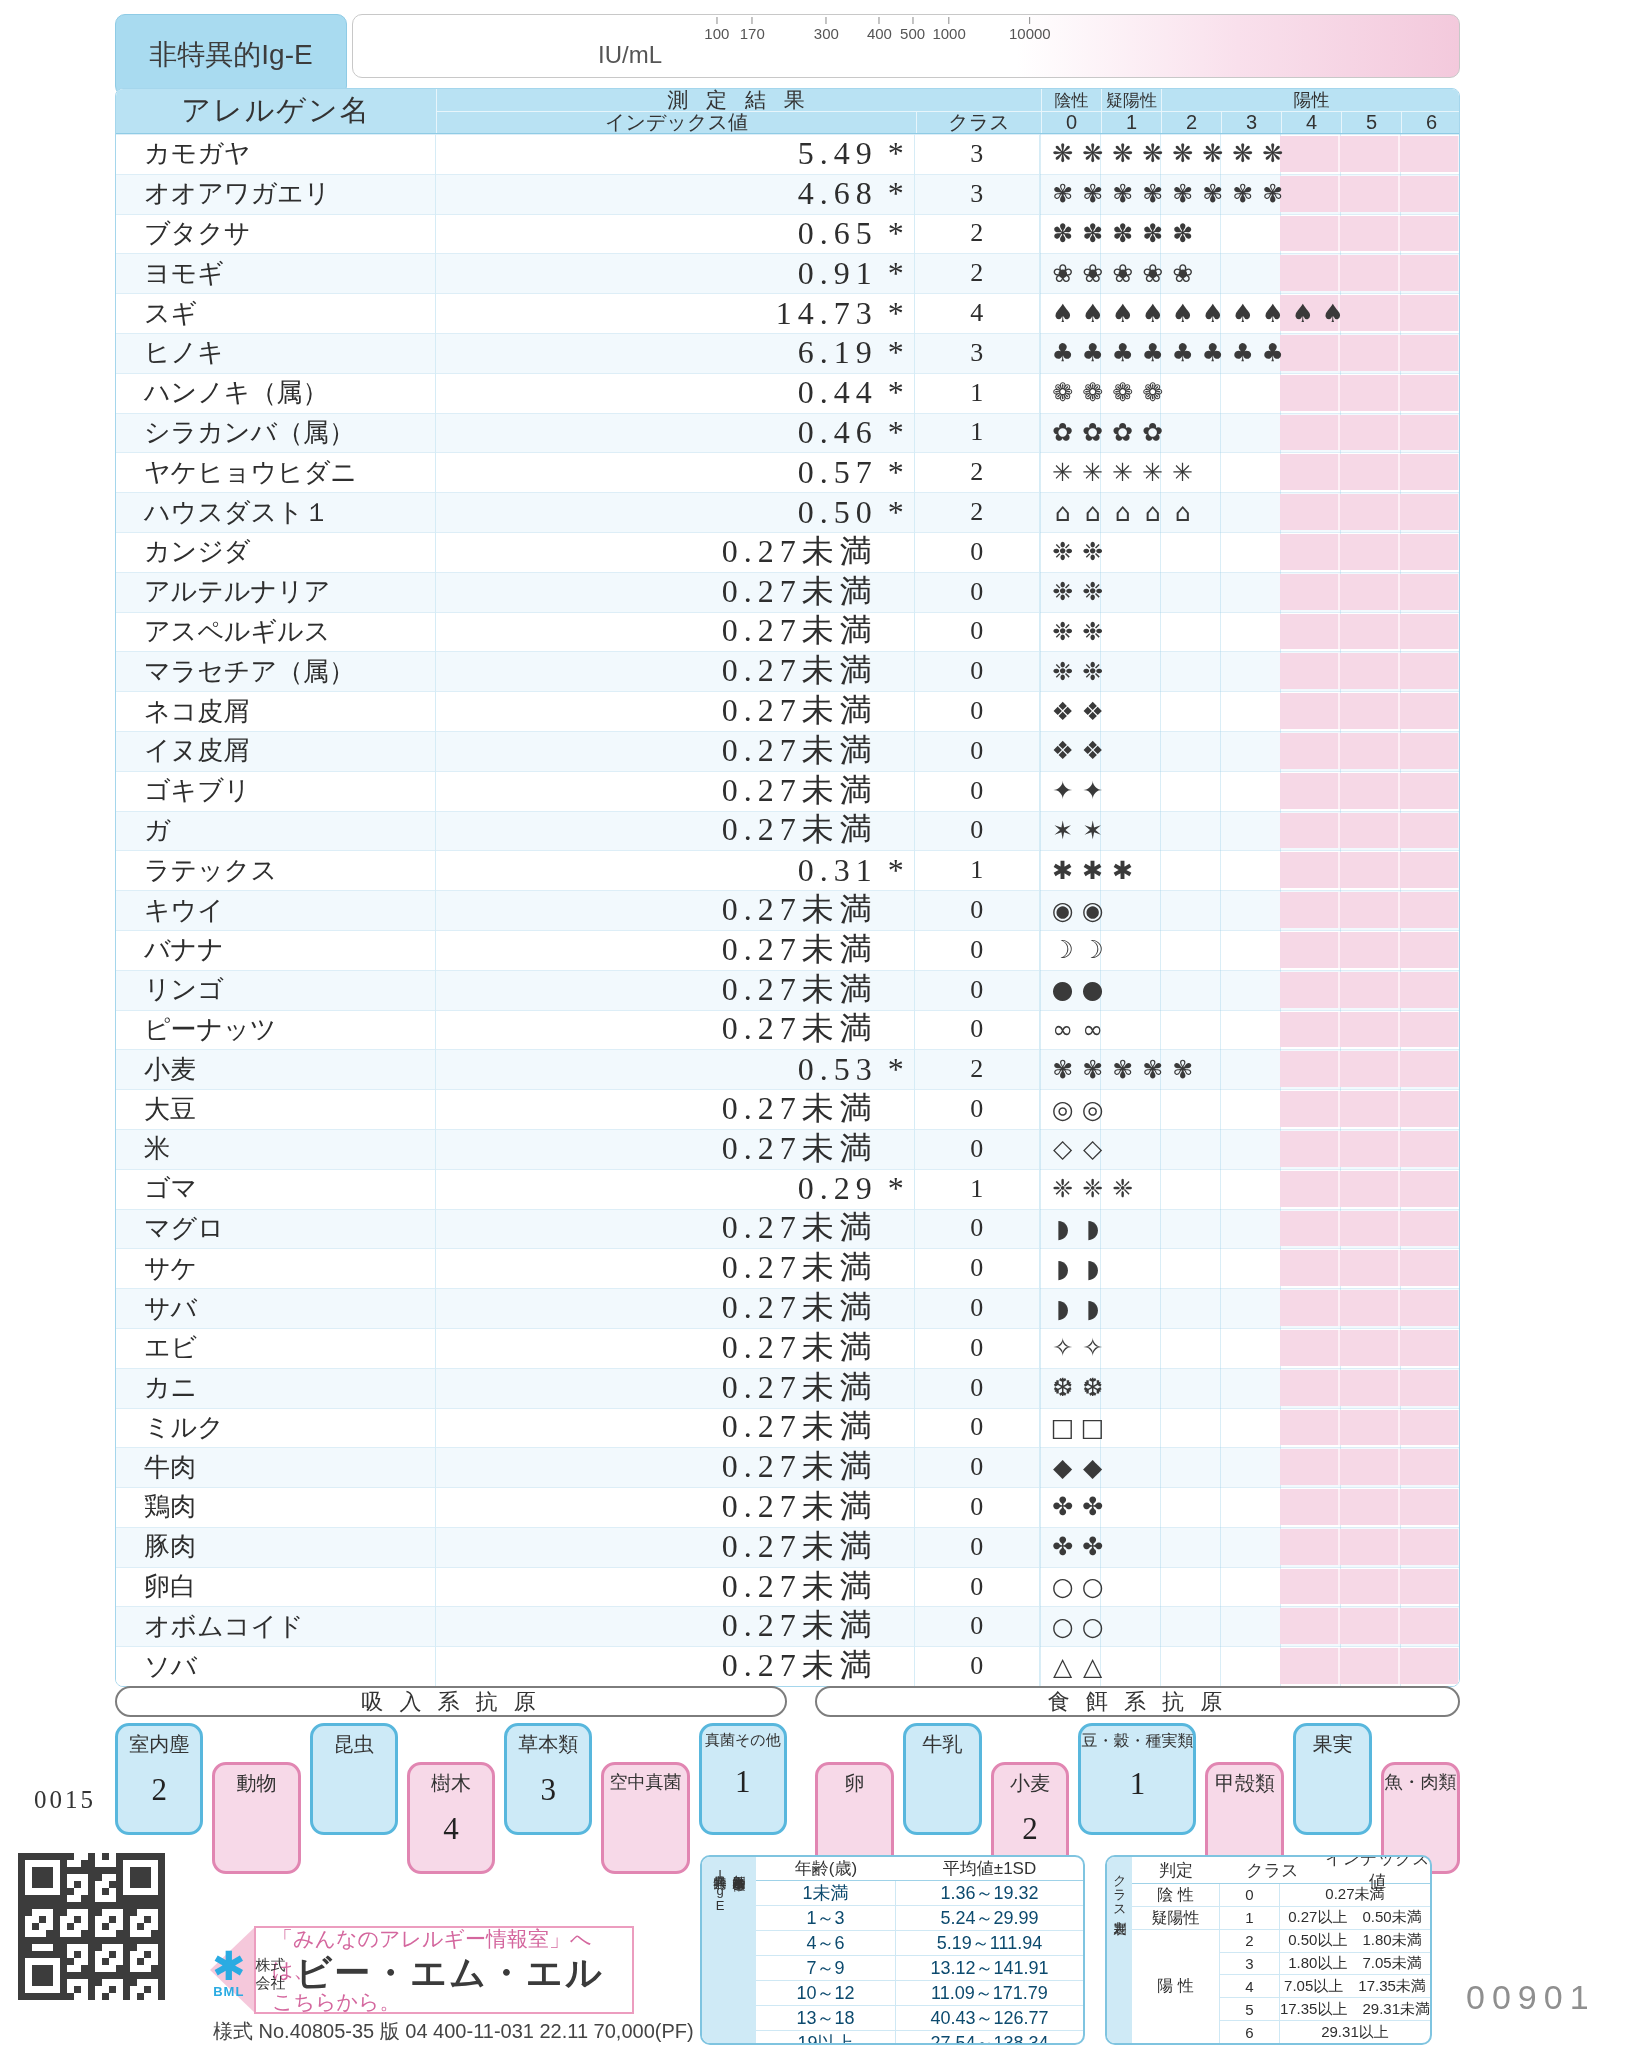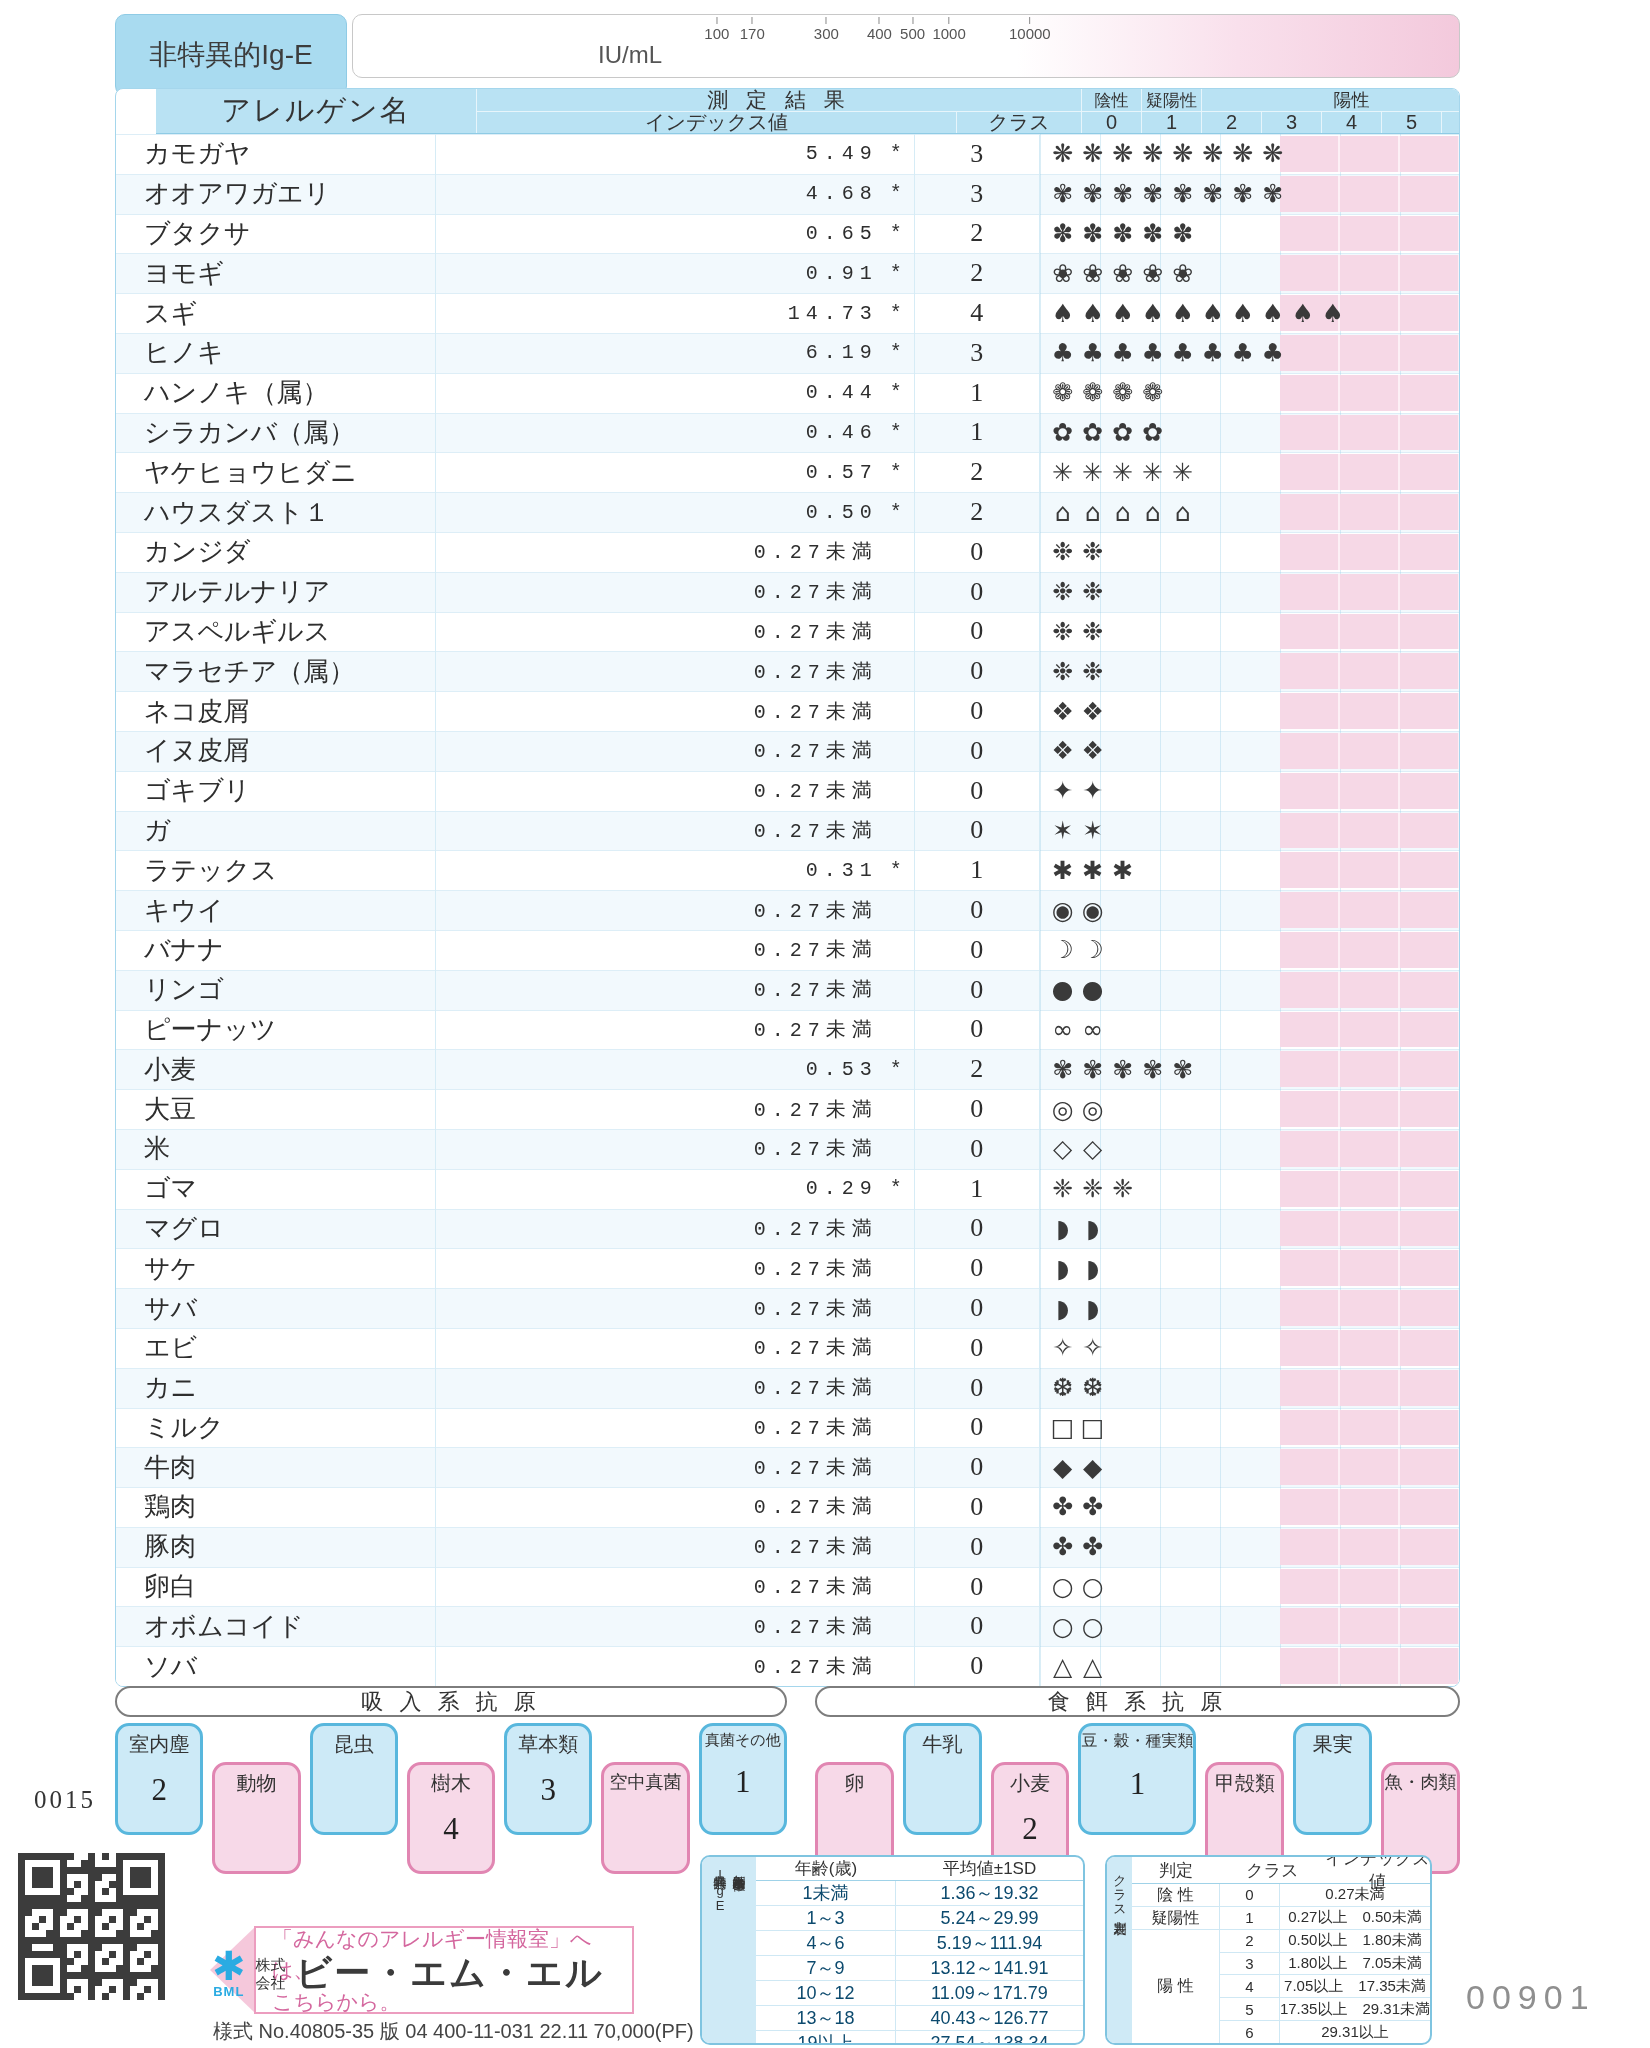--- a/index.html
+++ b/index.html
@@ -17,40 +17,40 @@
   .unit { position:absolute; left:245px; top:26px; font-size:24px; color:#555; }
   .tick { position:absolute; top:2px; transform:translateX(-50%); text-align:center; }
   .tick i { display:block; width:1px; height:7px; background:#8a8a8a; margin:0 auto 1px; }
   .tick span { font-size:15px; color:#555; font-style:normal; }
 
   
   .main-table { position:absolute; left:115px; top:88px; width:1345px;
     border:1px solid #a5d6ec; border-radius:8px; overflow:hidden; background:#fff; }
   .thead { display:grid; grid-template-columns:320px 480px 125px repeat(7,60px);
     grid-template-rows:23px 21px; background:#b9e2f3; color:#333;
-    border-bottom:1px solid #8fcbe5;margin-left:40px; }
+    border-bottom:1px solid #8fcbe5; }
   .th { display:flex; align-items:center; justify-content:center; font-size:18px;
     border-left:1px solid rgba(255,255,255,.65); }
   .th-allergen { grid-row:1/3; grid-column:1; font-size:29px; border-left:none; letter-spacing:2px; }
   .th-result  { grid-row:1; grid-column:2/4; font-size:21px; letter-spacing:6px;
                 border-bottom:1px solid rgba(255,255,255,.65); }
   .th-neg  { grid-row:1; grid-column:4; font-size:17px; border-bottom:1px solid rgba(255,255,255,.65); }
   .th-susp { grid-row:1; grid-column:5; font-size:17px; border-bottom:1px solid rgba(255,255,255,.65); }
   .th-pos  { grid-row:1; grid-column:6/11; font-size:18px; border-bottom:1px solid rgba(255,255,255,.65); }
   .th-index { grid-row:2; grid-column:2; font-size:20px; }
   .th-class { grid-row:2; grid-column:3; font-size:20px; }
   .th-num { grid-row:2; font-size:20px; }
 
   .tbody { background:#fff; }
   .row { display:flex; height:39.8px; align-items:center; box-shadow:inset 0 1px 0 #ddeef7; }
   .row.alt { background:#f2f9fd; }
   .c-name { width:320px; padding-left:28px; font-size:26px;
     font-family:"Liberation Serif","DejaVu Serif",serif; border-right:1px solid #d6ecf6; align-self:stretch; display:flex; align-items:center; }
   .c-val { width:480px; align-self:stretch; display:flex; justify-content:flex-end; align-items:center;
-    font-family:Liberation Mono, monospace; font-size:20px; letter-spacing:6px;
+    font-family:Liberation Serif, serif; font-size:32px; letter-spacing:6px;
     border-right:1px solid #d6ecf6; }
   .c-val .star { width:36px; letter-spacing:0; text-align:center; }
   .c-cls { width:125px; align-self:stretch; display:flex; align-items:center; justify-content:center;
     font-family:"Liberation Serif","DejaVu Serif",serif; font-size:26px; border-right:1px solid #d6ecf6; }
   .c-bar { width:420px; align-self:stretch; position:relative;
     background-image:linear-gradient(to right, rgba(150,205,230,.35) 0 1px, transparent 1px);
     background-size:60px 100%; }
   .pinkzone { position:absolute; left:240px; right:0; top:2px; bottom:2px;
     background:repeating-linear-gradient(90deg,#f6d8e6 0 58px,#fdf0f6 58px 60px); }
   .icons { position:absolute; left:8px; top:0; height:100%; display:flex; align-items:center; z-index:1; }

